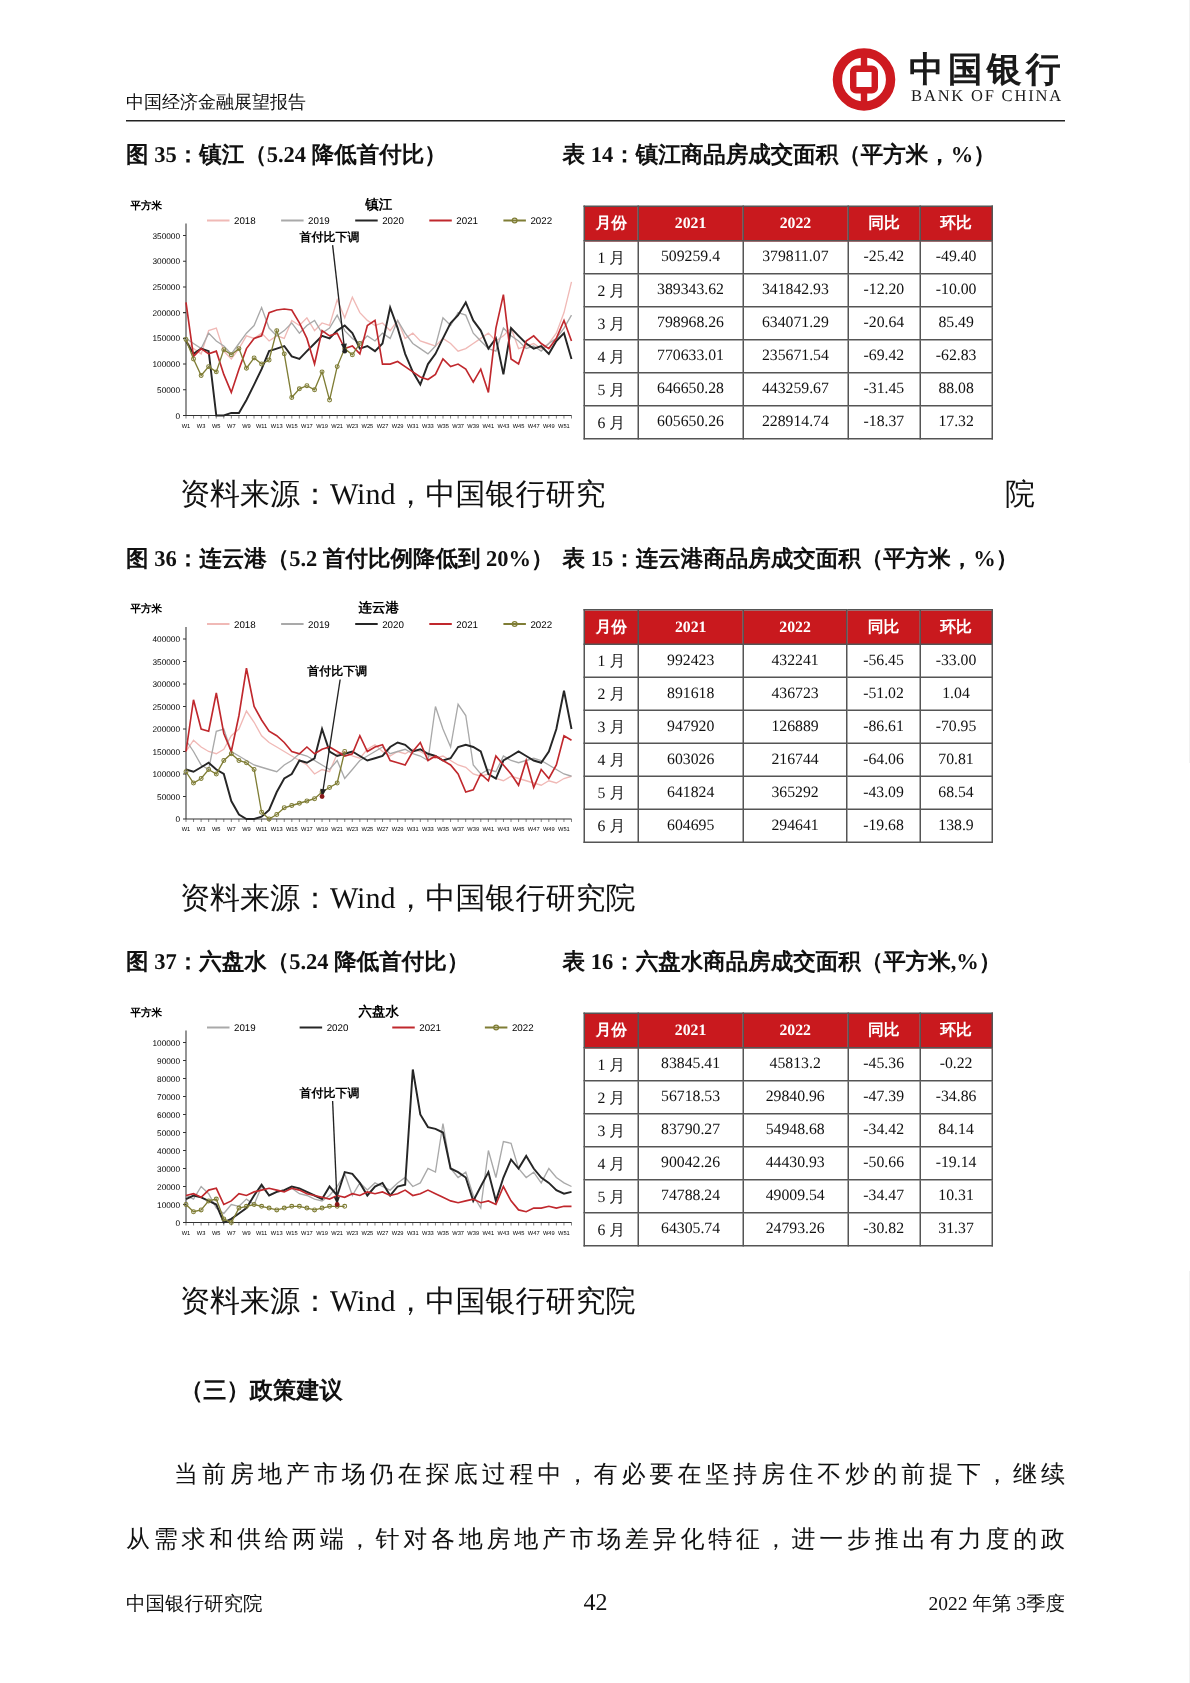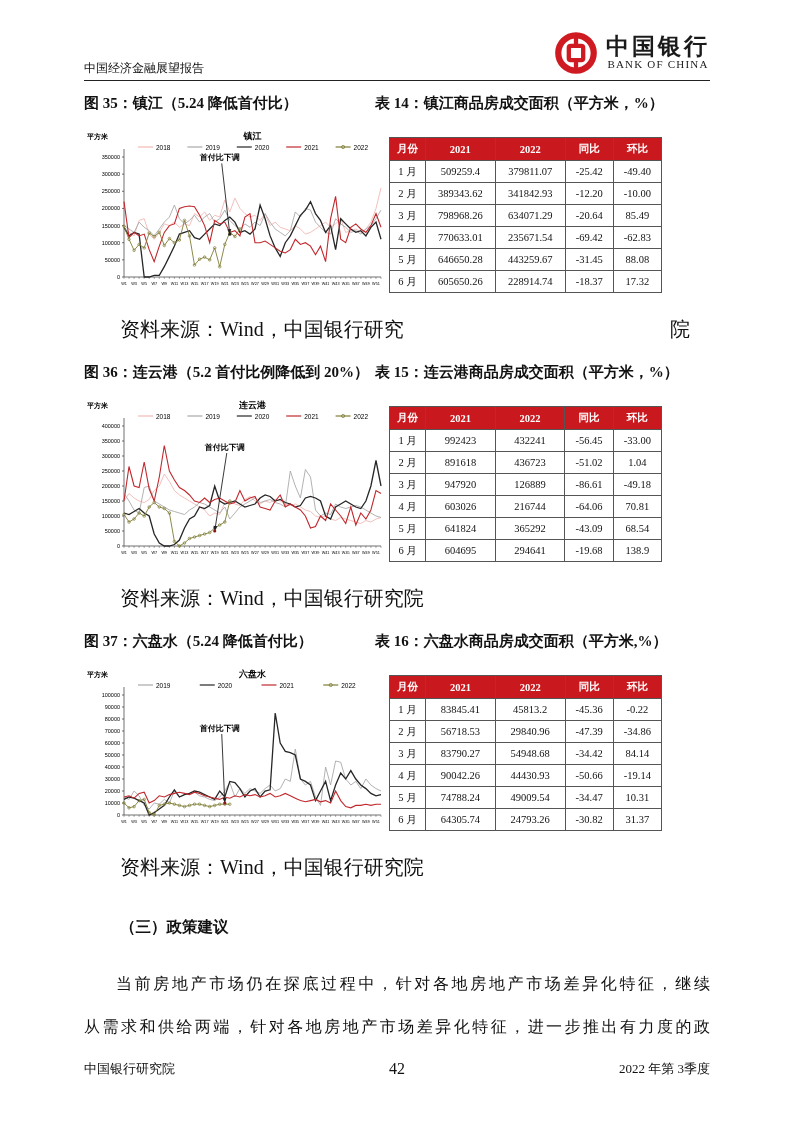--- a/index.html
+++ b/index.html
@@ -456,21 +456,21 @@
                 <td>891618</td>
                 <td>436723</td>
                 <td>-51.02</td>
                 <td>1.04</td>
               </tr>
               <tr>
                 <td>3 月</td>
                 <td>947920</td>
                 <td>126889</td>
                 <td>-86.61</td>
-                <td>-49.18</td>
+                <td>-70.95</td>
               </tr>
               <tr>
                 <td>4 月</td>
                 <td>603026</td>
                 <td>216744</td>
                 <td>-64.06</td>
                 <td>70.81</td>
               </tr>
               <tr>
                 <td>5 月</td>
@@ -707,21 +707,21 @@
     </div>
     <div class="source-line">
       <span>资料来源：Wind，中国银行研究院</span>
         <span></span>
     </div>
   </section>
 
   <div class="section-heading">（三）政策建议</div>
 
   <div class="body-text">
-    <div class="body-line indent">当前房地产市场仍在探底过程中，针对各地房地产市场差异化特征，继续</div>
+    <div class="body-line indent">当前房地产市场仍在探底过程中，有必要在坚持房住不炒的前提下，继续</div>
     <div class="body-line">从需求和供给两端，针对各地房地产市场差异化特征，进一步推出有力度的政</div>
   </div>
 
   <div class="footer">
     <span>中国银行研究院</span>
     <span class="page-num">42</span>
     <span>2022 年第 3季度</span>
   </div>
 
 </div>

